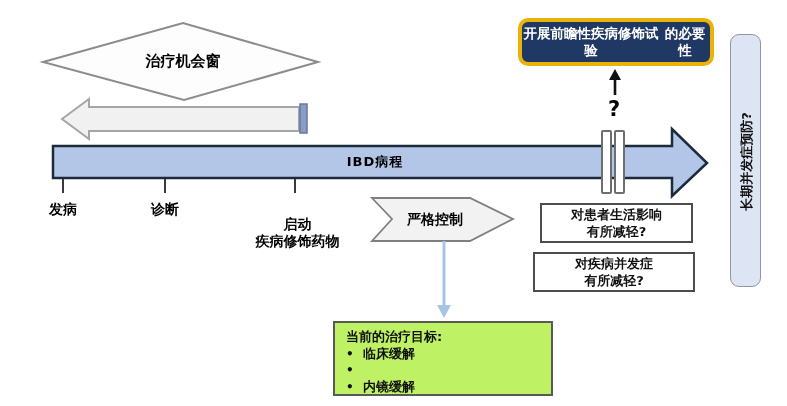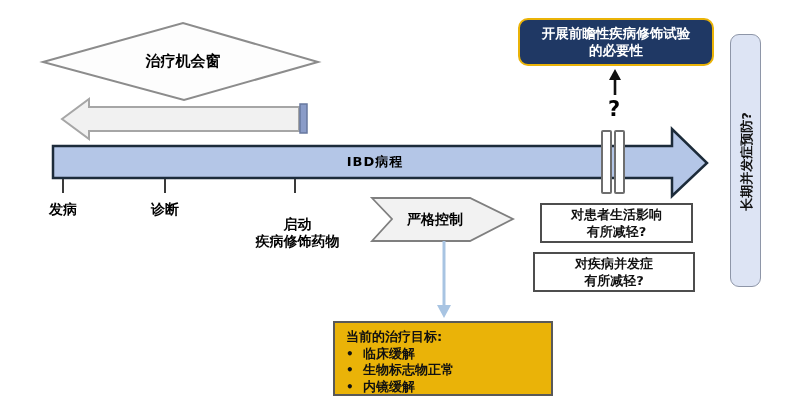--- a/index.html
+++ b/index.html
@@ -27,23 +27,23 @@
   .tick.t3 { left: 294px; }
   .milestone { top: 201px; font-size: 14px; line-height: 17px; }
   .milestone.m1 { left: 32px;  width: 62px; }
   .milestone.m2 { left: 134px; width: 62px; }
   .milestone.m3 { left: 235px; width: 125px; margin-top: 15px; }
   .milestone span { display: block; }
   .tight-control-label { left: 385px; top: 211px; width: 100px; height: 16px; line-height: 16px; font-size: 14px; }
   .navy-box {
     position: absolute; left: 518px; top: 18px; width: 196px; height: 48px;
     box-sizing: border-box;
-    background: #1f3864; border: 2px solid #eab308; border-radius: 10px;
+    background: #1f3864; border: 4px solid #eab308; border-radius: 10px;
     color: #ffffff; font-weight: bold; font-size: 13.5px; line-height: 17px;
-    display: flex; flex-direction: column; justify-content: center; align-items: center;
+    display: flex; flex-direction: row; justify-content: center; align-items: center;
     text-align: center;
   }
   .qmark { left: 599px; top: 96px; width: 30px; height: 26px; line-height: 26px; font-size: 21px; color: #000; }
   .pause-bar {
     position: absolute; top: 130px; width: 11px; height: 64px;
     box-sizing: border-box;
     background: #ffffff; border: 2px solid #6e6e6e; border-radius: 2px;
   }
   .pause-bar.b1 { left: 601px; }
   .pause-bar.b2 { left: 614px; }
@@ -52,21 +52,21 @@
     box-sizing: border-box;
     background: #ffffff; border: 2px solid #4d4d4d;
     display: flex; flex-direction: column; justify-content: center; align-items: center;
     font-weight: bold; font-size: 13px; line-height: 17px; text-align: center; color: #111;
   }
   .impact-box.i1 { left: 540px; top: 203px; width: 153px; height: 40px; }
   .impact-box.i2 { left: 533px; top: 252px; width: 162px; height: 40px; }
   .goals-box {
     position: absolute; left: 333px; top: 321px; width: 220px; height: 75px;
     box-sizing: border-box;
-    background: #eab308; border: 2px solid #595959;
+    background: #bef264; border: 2px solid #595959;
     padding: 6px 6px 0 11px;
     font-weight: bold; font-size: 13px; line-height: 16.5px; color: #111;
   }
   .goal-item { display: flex; }
   .goal-item .bullet { width: 17px; flex: 0 0 17px; font-size: 12px; }
   .side-bar {
     position: absolute; left: 730px; top: 34px; width: 31px; height: 253px;
     box-sizing: border-box;
     background: #dde4f4; border: 1.5px solid #8e96a8; border-radius: 9px;
   }
@@ -123,21 +123,20 @@
   </svg>
 
   <div class="goals-box">
     <div>当前的治疗目标:</div>
     <div class="goal-item">
       <span class="bullet">•</span>
       <span>临床缓解</span>
     </div>
     <div class="goal-item">
       <span class="bullet">•</span>
-      <span>生物标志物正常</span>
     </div>
     <div class="goal-item">
       <span class="bullet">•</span>
       <span>内镜缓解</span>
     </div>
   </div>
 
   <div class="navy-box">
     <span>开展前瞻性疾病修饰试验</span>
     <span>的必要性</span>

